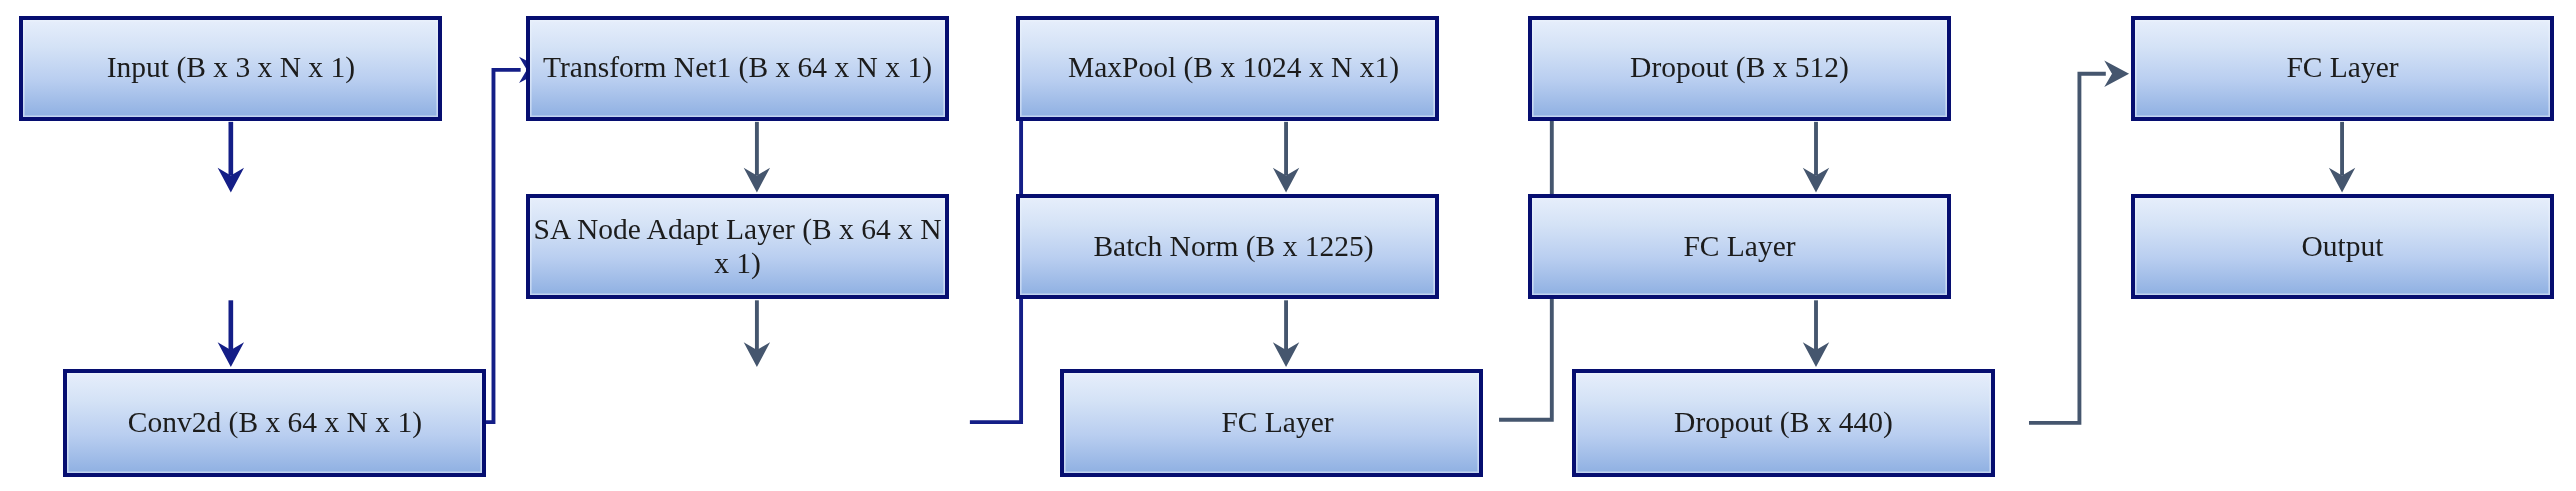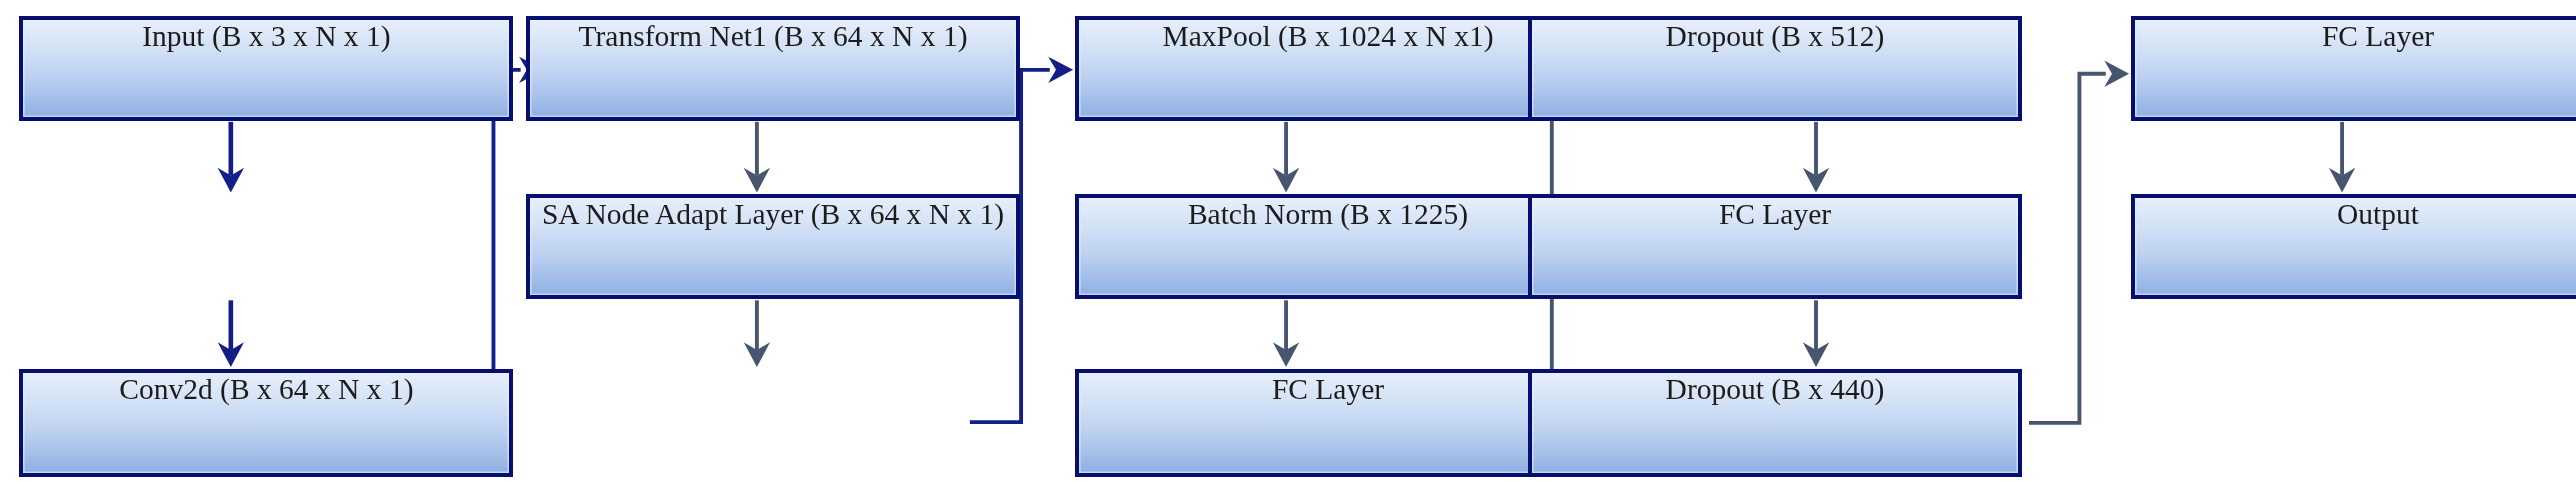--- a/index.html
+++ b/index.html
@@ -11,51 +11,51 @@
     font-family: "Liberation Serif", "DejaVu Serif", serif;
     overflow: hidden;
   }
   .connectors {
     position: absolute;
     left: 0; top: 0;
     width: 2576px; height: 492px;
   }
   .node {
     position: absolute;
-    width: 494px;
+    width: 423px;
     height: 105px;
     box-sizing: border-box;
     border: 4.7px solid var(--box-border, #060e70);
     background: linear-gradient(180deg,
       var(--fill-top, #e6eefb) 0%,
       #d4e2f6 28%,
       #b9cef0 62%,
       var(--fill-bottom, #8fb0e2) 100%);
     box-shadow: inset 0 0 0 1.6px rgba(235, 242, 252, 0.55);
     display: flex;
-    align-items: flex-start;
+    align-items: center;
     justify-content: center;
     text-align: center;
   }
   .node span {
     display: block;
     width: 100%;
     padding: 0 1.6px;
     font-size: 29.5px;
     line-height: 1.15;
     color: var(--text-color, #1c1c1c);
   }
   .c1 { left: 19.4px; }
   .c2 { left: 526px; }
-  .c3 { left: 1075px; padding-left: 12px; }
+  .c3 { left: 1016px; padding-left: 12px; }
   .c4 { left: 1528px; }
   .c5 { left: 2131px; }
   .r1 { top: 15.5px; }
   .r2 { top: 194px; }
-  .r3 { top: 369px; height: 108px; }
+  .r3 { top: 369px; height: 108px; margin-left: 44px; }
 </style>
 </head>
 <body>
 
 <div class="canvas">
 
   <svg class="connectors" viewBox="0 0 3320 634" xmlns="http://www.w3.org/2000/svg">
 
     <g>
       <path d="M297.5 157 V 226" fill="none" stroke-width="6" stroke="#141e87"></path>

